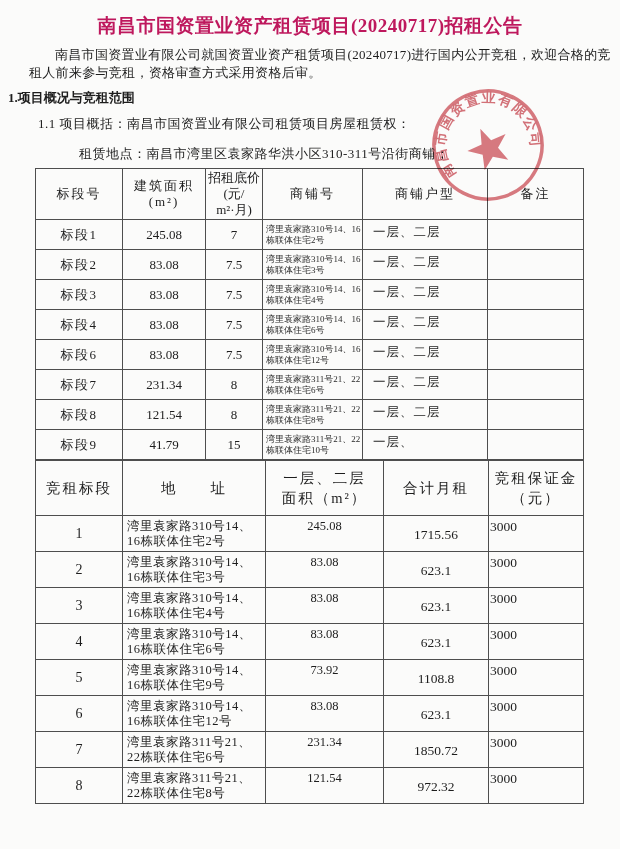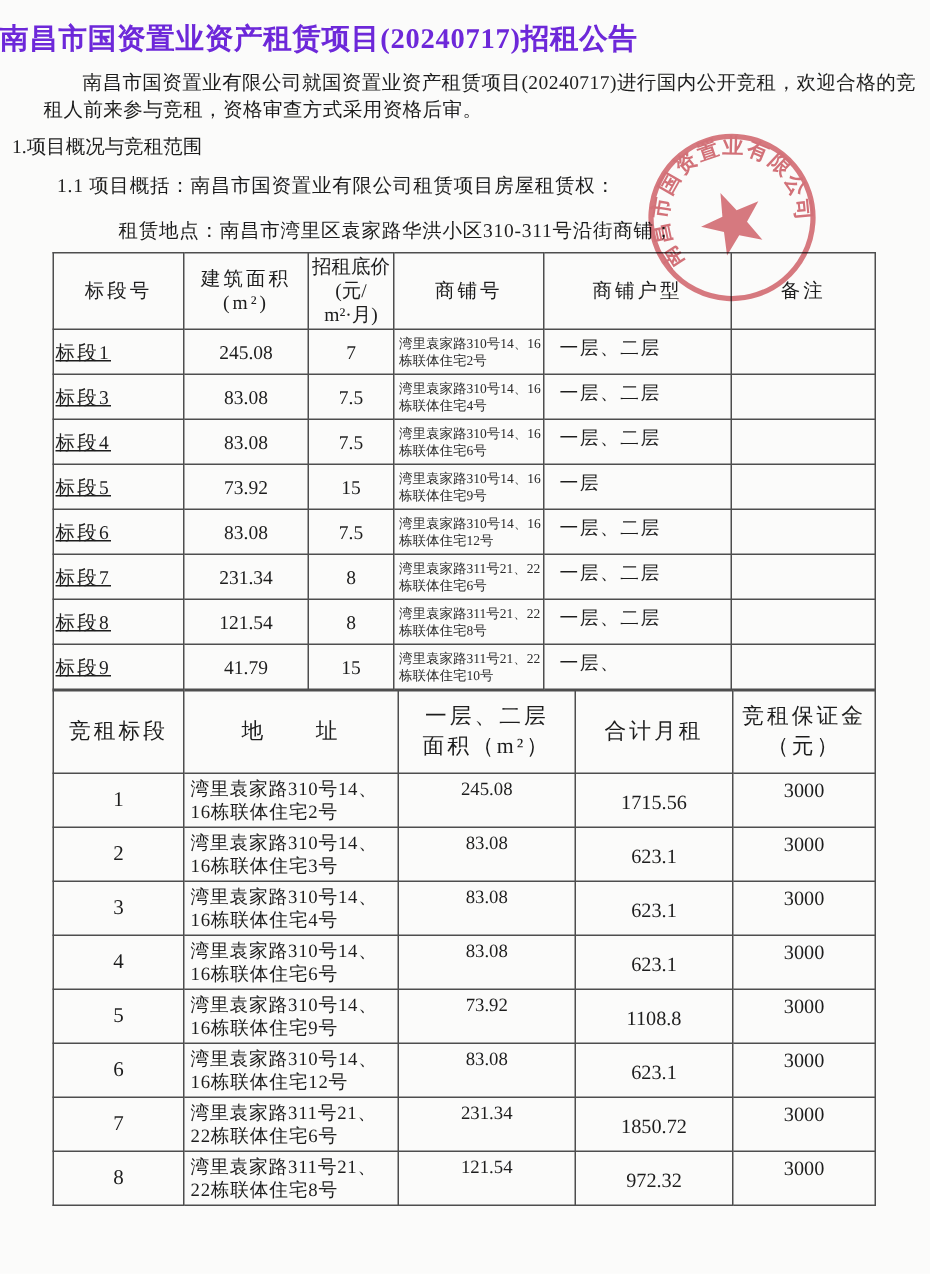--- a/index.html
+++ b/index.html
@@ -7,36 +7,37 @@
     width:620px;height:849px;
     background:#fbfbfa;
     font-family:"Liberation Serif","DejaVu Serif",serif;
     color:#1d1d1d;
     position:relative;
     overflow:hidden;
   }
   .doc{position:relative;width:620px;height:849px;}
   h1.title{
     margin:13px 0 0 0;
+    text-align:center;
     font-size:19px;
     font-weight:700;
     letter-spacing:0.5px;
-    color:#6d28d9;
+    color:#be185d;
   }
   .intro{
     margin:7px 8px 0 29px;
     font-size:13px;
     line-height:17.5px;
     text-indent:26px;
     letter-spacing:0.3px;
   }
   .sec-heading{
     margin:8px 0 0 8px;
     font-size:13px;
-    font-weight:400;
+    font-weight:700;
   }
   .sub-1{
     margin:8px 0 12px 38px;
     font-size:13px;
     letter-spacing:0.5px;
   }
   .sub-2{
     margin:10px 0 0 79px;
     font-size:13px;
     letter-spacing:0.5px;
@@ -60,21 +61,21 @@
   }
   .t1 th{
     height:42px;
     font-size:13px;
     text-align:center;
     white-space:pre-line;
     letter-spacing:2px;
     line-height:16px;
   }
   .t1 td{height:25px;}
-  .c-id{text-align:left;font-size:13px;letter-spacing:1.5px;text-decoration:underline;}
+  .c-id{text-align:center;font-size:13px;letter-spacing:1.5px;}
   .c-num{text-align:center;font-size:13px;}
   .c-shop{
     font-size:9px;
     line-height:10.5px;
     padding:1px 1px 1px 3px;
     letter-spacing:0px;
     color:#2a2a2a;
   }
   .c-type{
     font-size:12.5px;
@@ -100,21 +101,21 @@
     letter-spacing:0.5px;
   }
   .c-area{
     text-align:center;
     vertical-align:top;
     padding-top:3px;
     font-size:12.5px;
   }
   .c-rent{text-align:center;font-size:13.5px;padding-top:4px;margin-top:20px;}
   .c-dep{
-    text-align:center;
+    text-align:left;
     vertical-align:top;
     padding-top:3px;
     font-size:13.5px;
   }
   .seal{
     position:absolute;
     left:420px;
     top:62px;
     z-index:5;
     pointer-events:none;
@@ -158,41 +159,41 @@
     <tbody id="t1body">
         <tr>
           <td class="c-id">标段1</td>
           <td class="c-num">245.08</td>
           <td class="c-num">7</td>
           <td class="c-shop">湾里袁家路310号14、16栋联体住宅2号</td>
           <td class="c-type">一层、二层</td>
           <td class="c-note"></td>
         </tr>
         <tr>
+          <td class="c-id">标段2</td>
+          <td class="c-num">83.08</td>
+          <td class="c-num">7.5</td>
+          <td class="c-shop">湾里袁家路310号14、16栋联体住宅3号</td>
+          <td class="c-type">一层、二层</td>
+          <td class="c-note"></td>
+        </tr>
+        <tr>
           <td class="c-id">标段3</td>
           <td class="c-num">83.08</td>
           <td class="c-num">7.5</td>
           <td class="c-shop">湾里袁家路310号14、16栋联体住宅4号</td>
           <td class="c-type">一层、二层</td>
           <td class="c-note"></td>
         </tr>
         <tr>
           <td class="c-id">标段4</td>
           <td class="c-num">83.08</td>
           <td class="c-num">7.5</td>
           <td class="c-shop">湾里袁家路310号14、16栋联体住宅6号</td>
           <td class="c-type">一层、二层</td>
-          <td class="c-note"></td>
-        </tr>
-        <tr>
-          <td class="c-id">标段5</td>
-          <td class="c-num">73.92</td>
-          <td class="c-num">15</td>
-          <td class="c-shop">湾里袁家路310号14、16栋联体住宅9号</td>
-          <td class="c-type">一层</td>
           <td class="c-note"></td>
         </tr>
         <tr>
           <td class="c-id">标段6</td>
           <td class="c-num">83.08</td>
           <td class="c-num">7.5</td>
           <td class="c-shop">湾里袁家路310号14、16栋联体住宅12号</td>
           <td class="c-type">一层、二层</td>
           <td class="c-note"></td>
         </tr>

